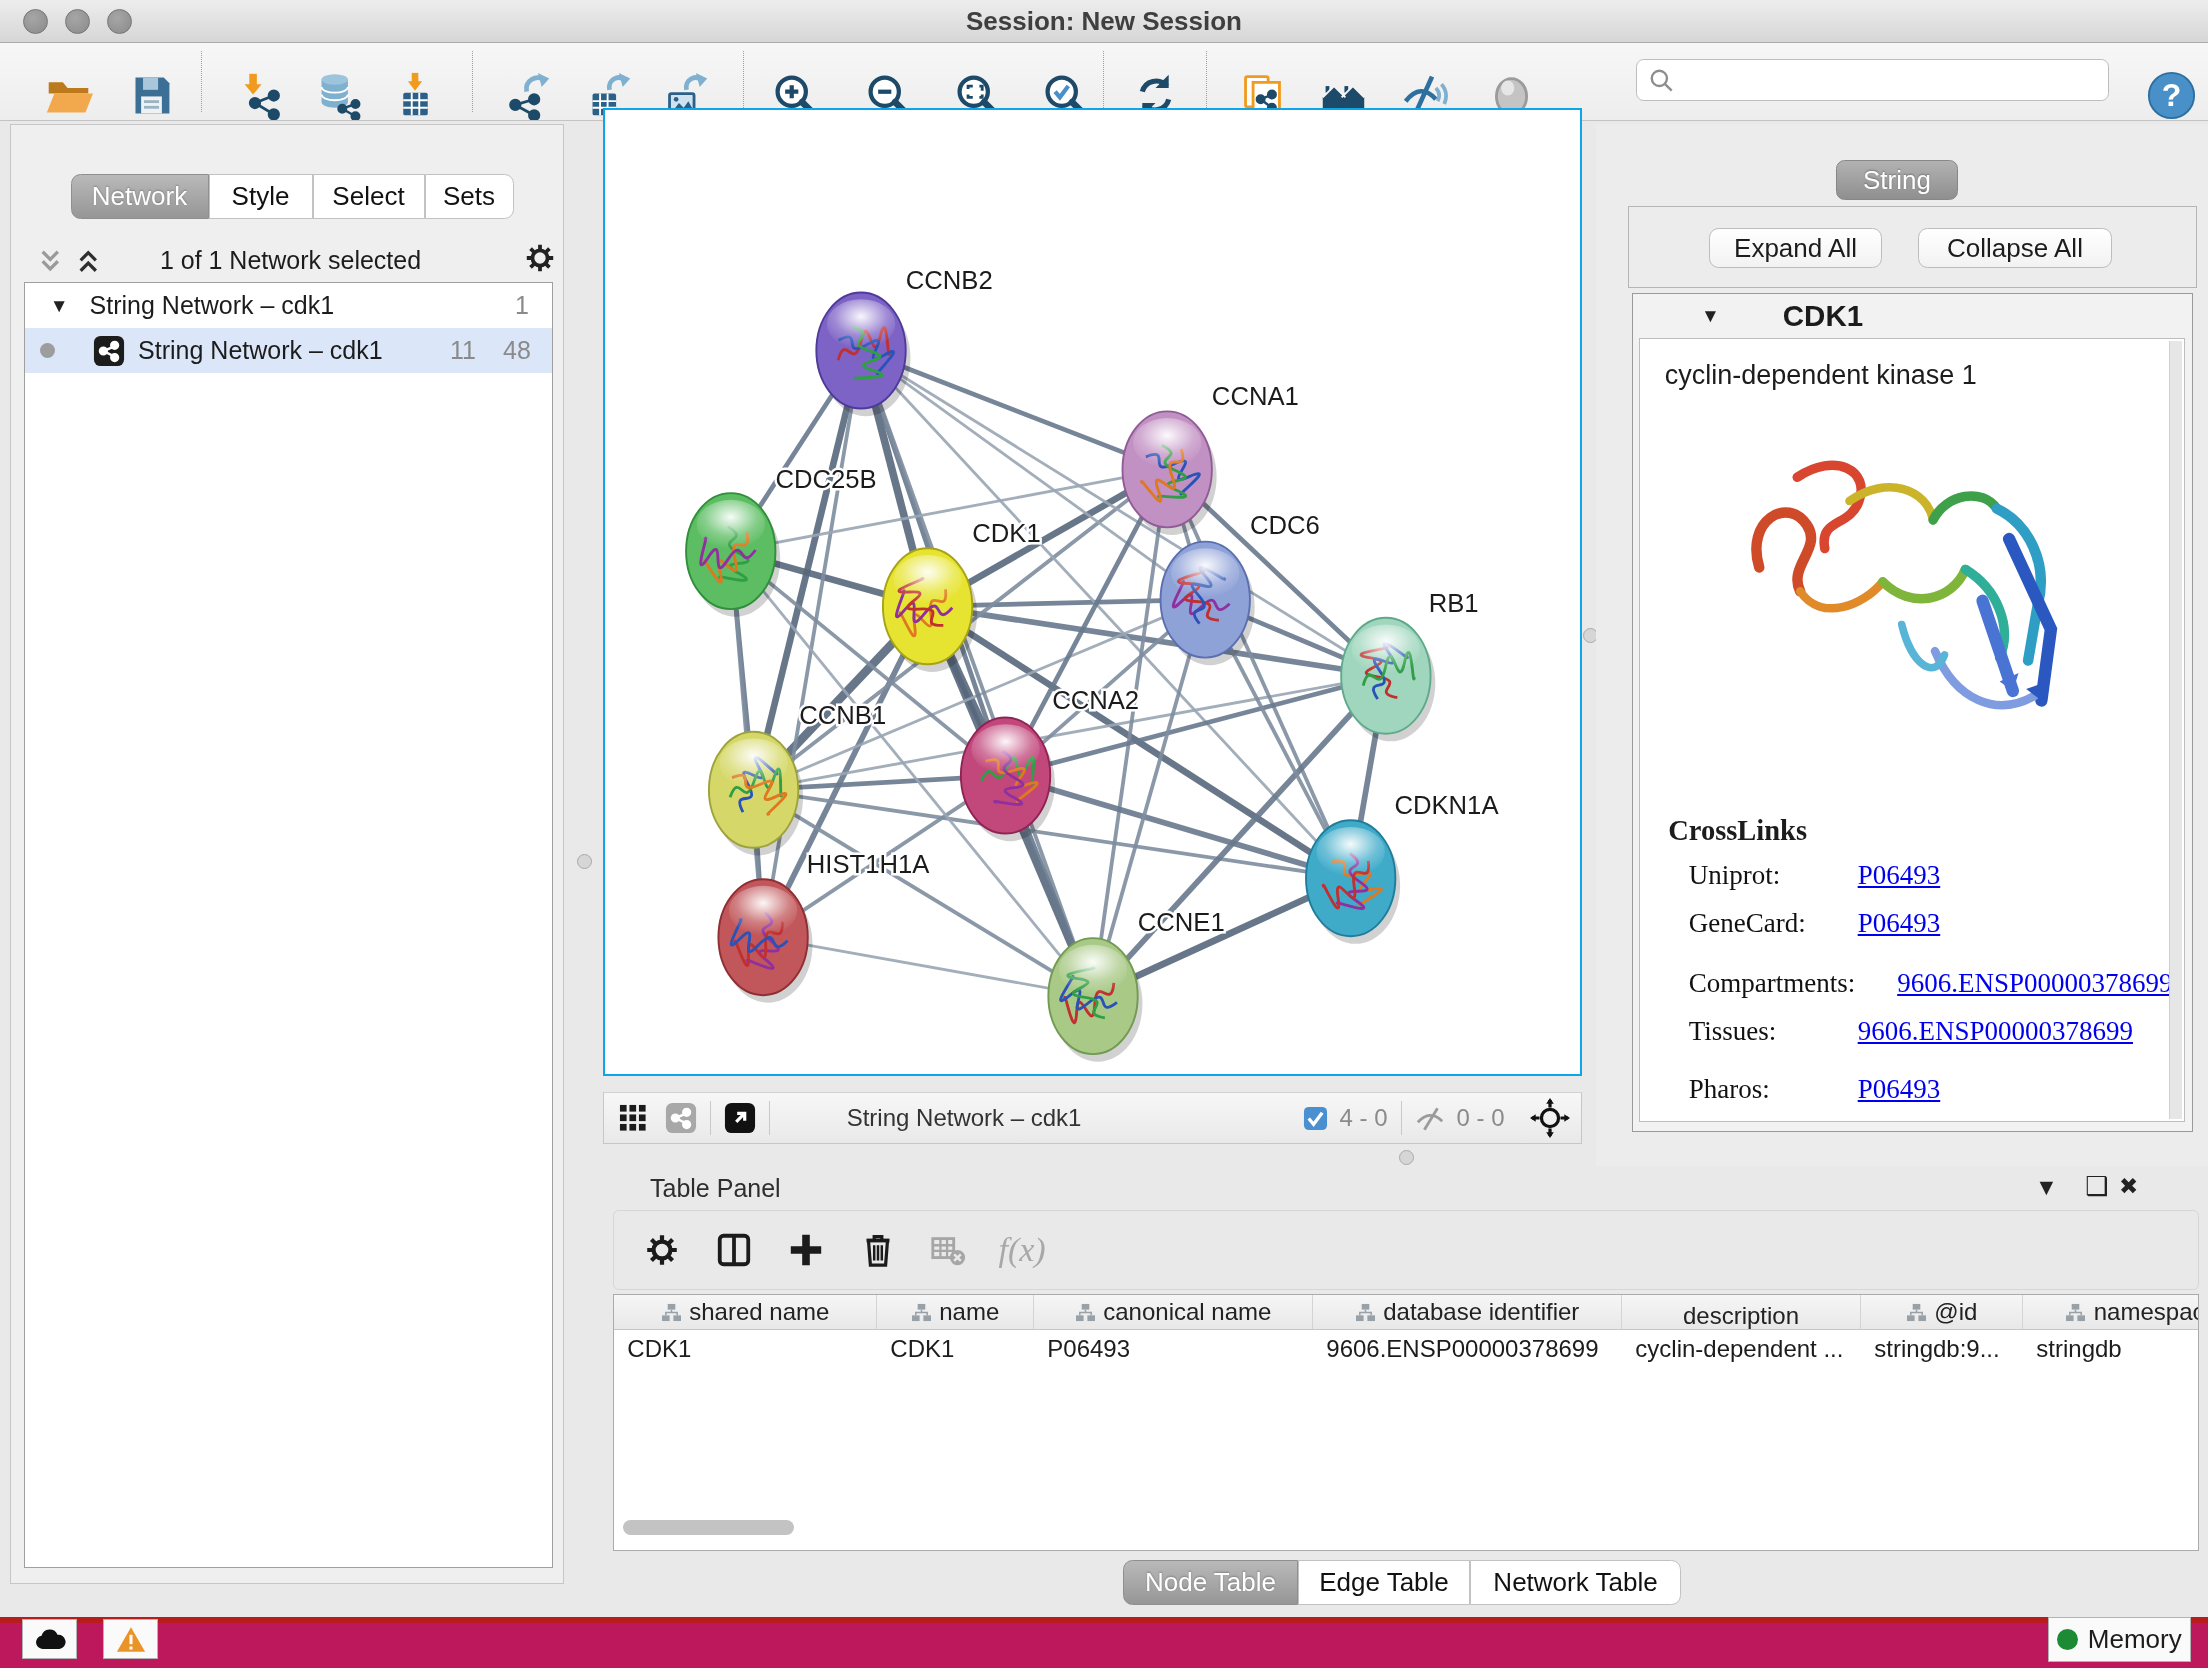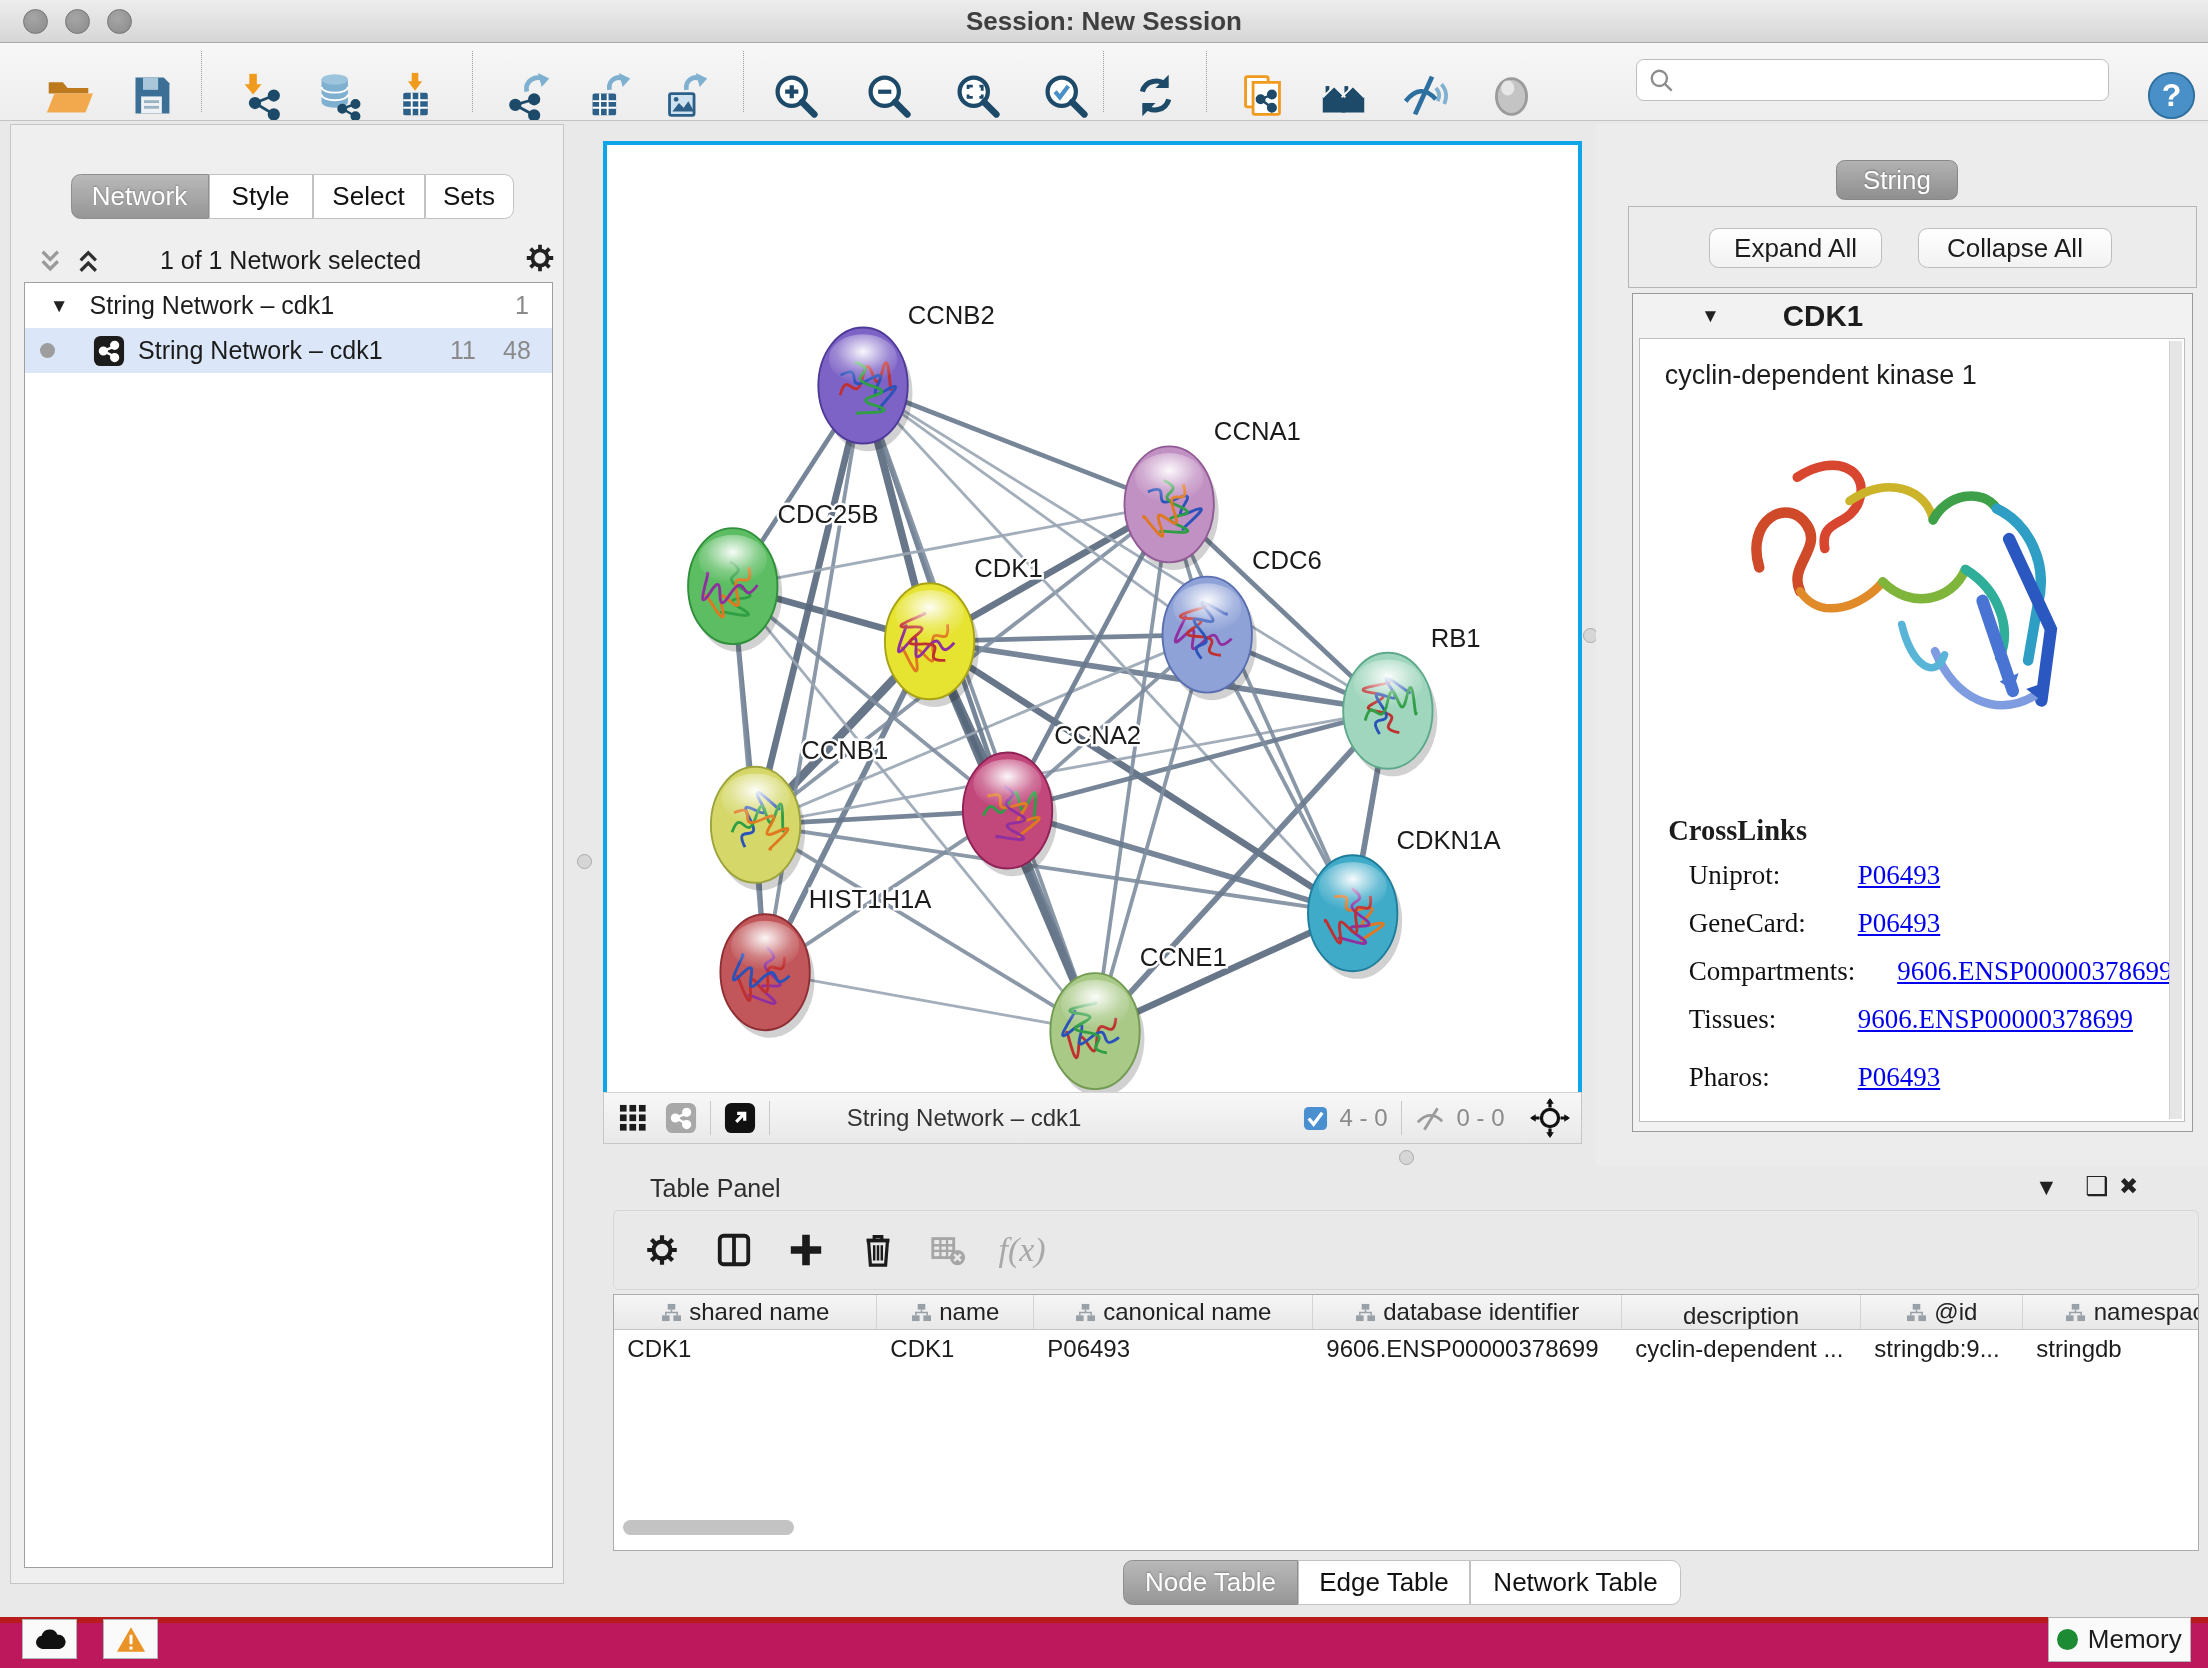--- a/index.html
+++ b/index.html
@@ -32,22 +32,22 @@
   .roundl{border-radius:9.5px 0 0 9.5px;}  .roundr{border-radius:0 9.5px 9.5px 0;}
   
   .cpanel{position:absolute;left:9.5px;top:124px;width:554px;height:1460px;
     background:#efefef;border:1px solid #c6c6c6;box-sizing:border-box;}
   .netlist{position:absolute;left:13.3px;top:157px;width:529px;height:1286px;background:#fff;
     border:1px solid #9f9f9f;box-sizing:border-box;overflow:hidden;}
   .nrow{height:45px;display:flex;align-items:center;font-size:25px;}
   .nrow.sel{background:#dbe7f8;}
   .gray{color:#8a8a8a;}
   
-  .netpanel{position:absolute;left:603px;top:141px;width:979px;height:968px;background:#fff;
-    border:4px solid #0ea5e9;box-sizing:border-box;text-align:center;}
+  .netpanel{position:absolute;left:603px;top:108px;width:979px;height:968px;background:#fff;
+    border:2px solid #0ea5e9;box-sizing:border-box;text-align:center;}
   .netbar{position:absolute;left:603px;top:1092px;width:979px;height:52px;box-sizing:border-box;
     background:linear-gradient(#f7f7f7,#e9e9e9);border:1px solid #c6c6c6;border-top:1px solid #d2d2d2;
     display:flex;align-items:center;font-size:24px;color:#3c3c3c;}
   .vbar{width:1px;height:34px;background:#c9c9c9;margin:0 13.3px;}
   .nlabel{font-size:27px;font-weight:500;fill:#1b1b1b;paint-order:stroke;stroke:#ffffff;stroke-width:5px;}
   
   .rpanel{position:absolute;left:1596px;top:124px;width:613px;height:1042px;background:#ececec;}
   .rbox{position:absolute;left:32px;top:82px;width:567px;height:80px;background:#ececec;
     border:1px solid #b5b5b5;}
   .rbtn{position:absolute;top:21px;height:40px;background:linear-gradient(#ffffff,#f2f2f2);
@@ -614,21 +614,21 @@
         </g>
         <path d="M352 310l-16-12 22-8z" fill="#2b57c0"></path>
         <path d="M322 300l-14-10 20-9z" fill="#4a74d4"></path>
       </svg>
       <div class="serif" style="position:absolute;left:28.5px;top:476px;font-size:28.5px;font-weight:bold">CrossLinks</div>
       <div id="crosslinks" style="position:absolute;left:49px;top:521px;width:476px">
           <div style="display: flex; margin-bottom: 17px;">
             <span class="serif xl-label" style="width: 169px;">Uniprot:</span>
             <a class="serif xl-link">P06493</a>
           </div>
-          <div style="display: flex; margin-bottom: 17px;">
+          <div style="display: flex; margin-bottom: 29px;">
             <span class="serif xl-label" style="width: 169px;">GeneCard:</span>
             <a class="serif xl-link">P06493</a>
           </div>
           <div style="display: flex; margin-bottom: 17px; gap: 42px;">
             <span class="serif xl-label" style="width: 169px;">Compartments:</span>
             <a class="serif xl-link">9606.ENSP00000378699</a>
           </div>
           <div style="display: flex; margin-bottom: 27px;">
             <span class="serif xl-label" style="width: 169px;">Tissues:</span>
             <a class="serif xl-link">9606.ENSP00000378699</a>

